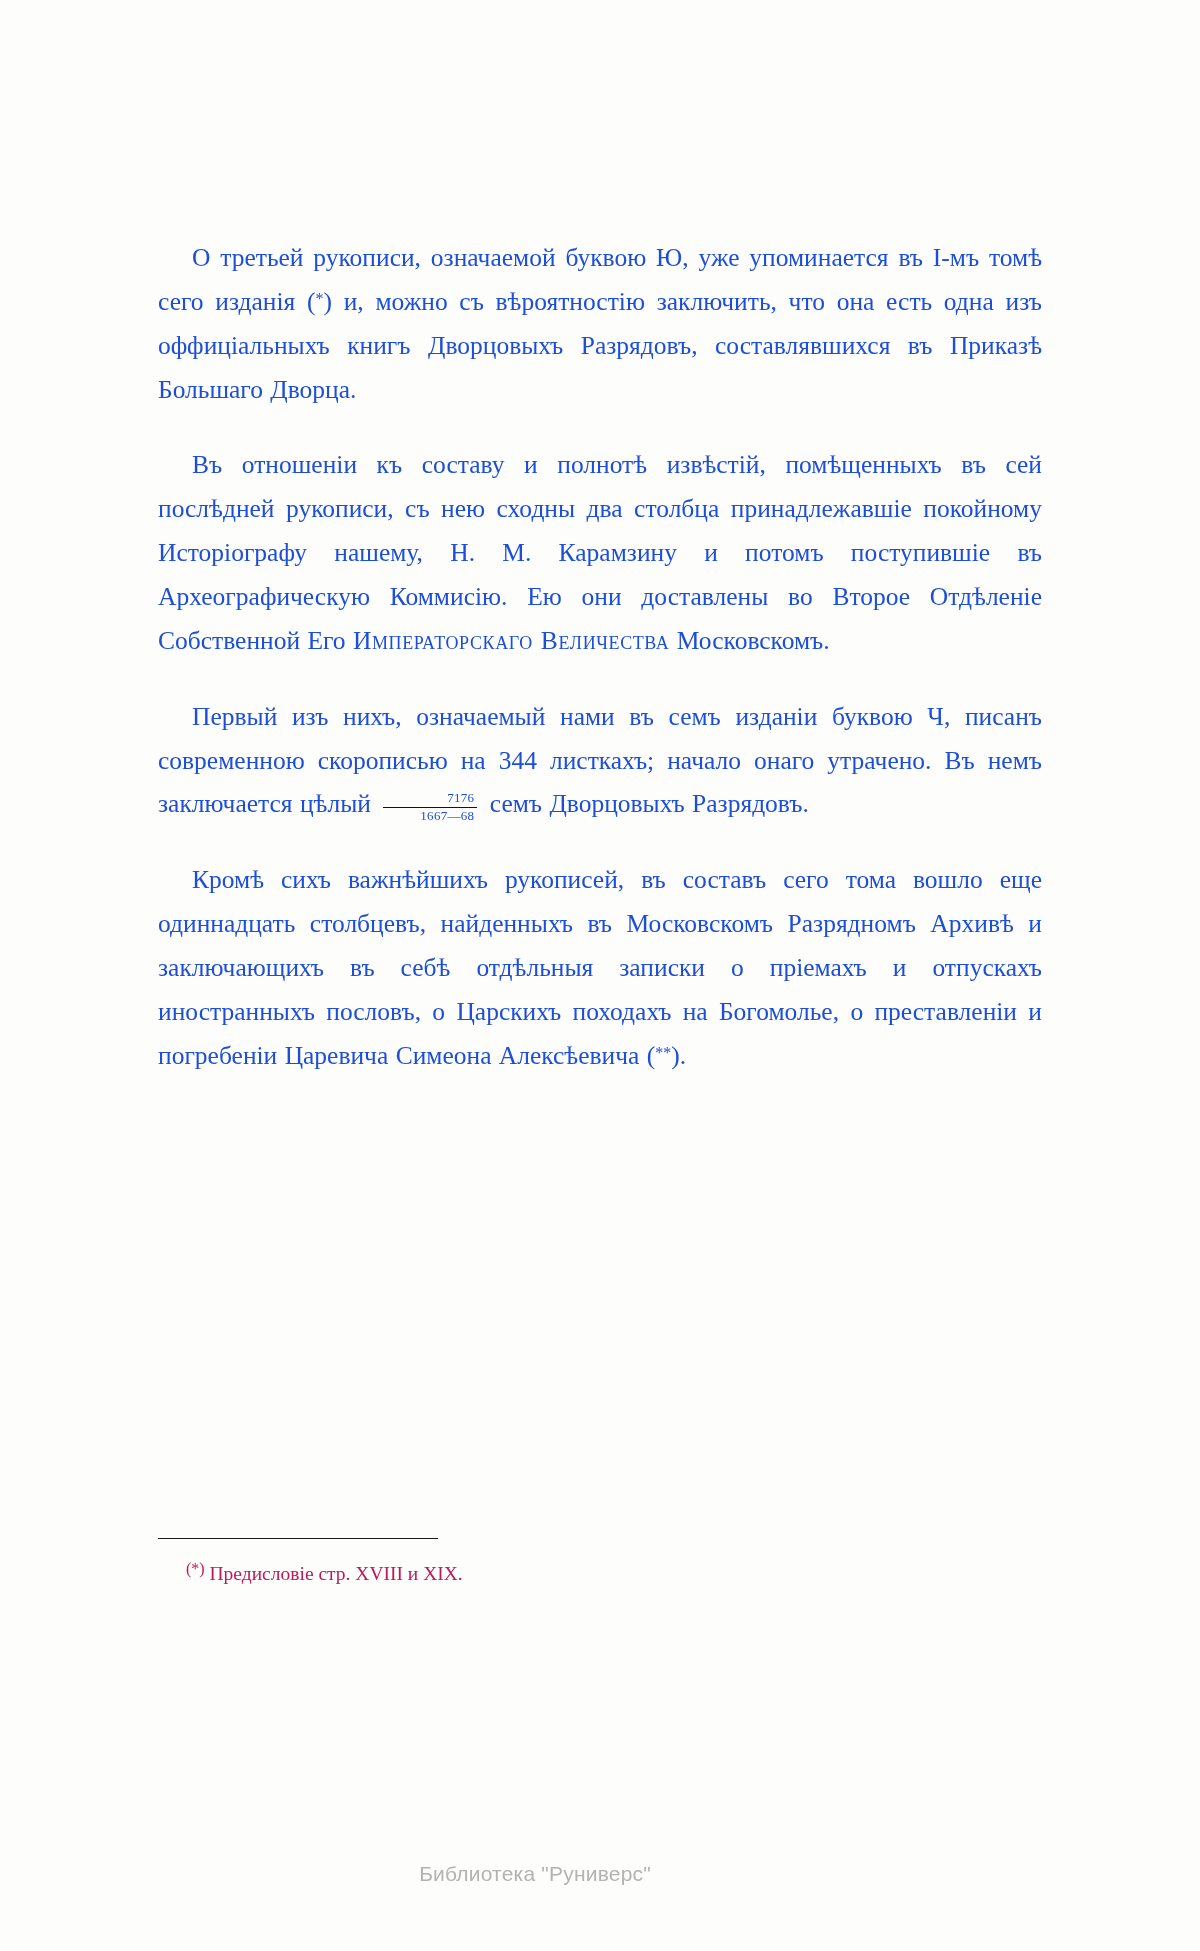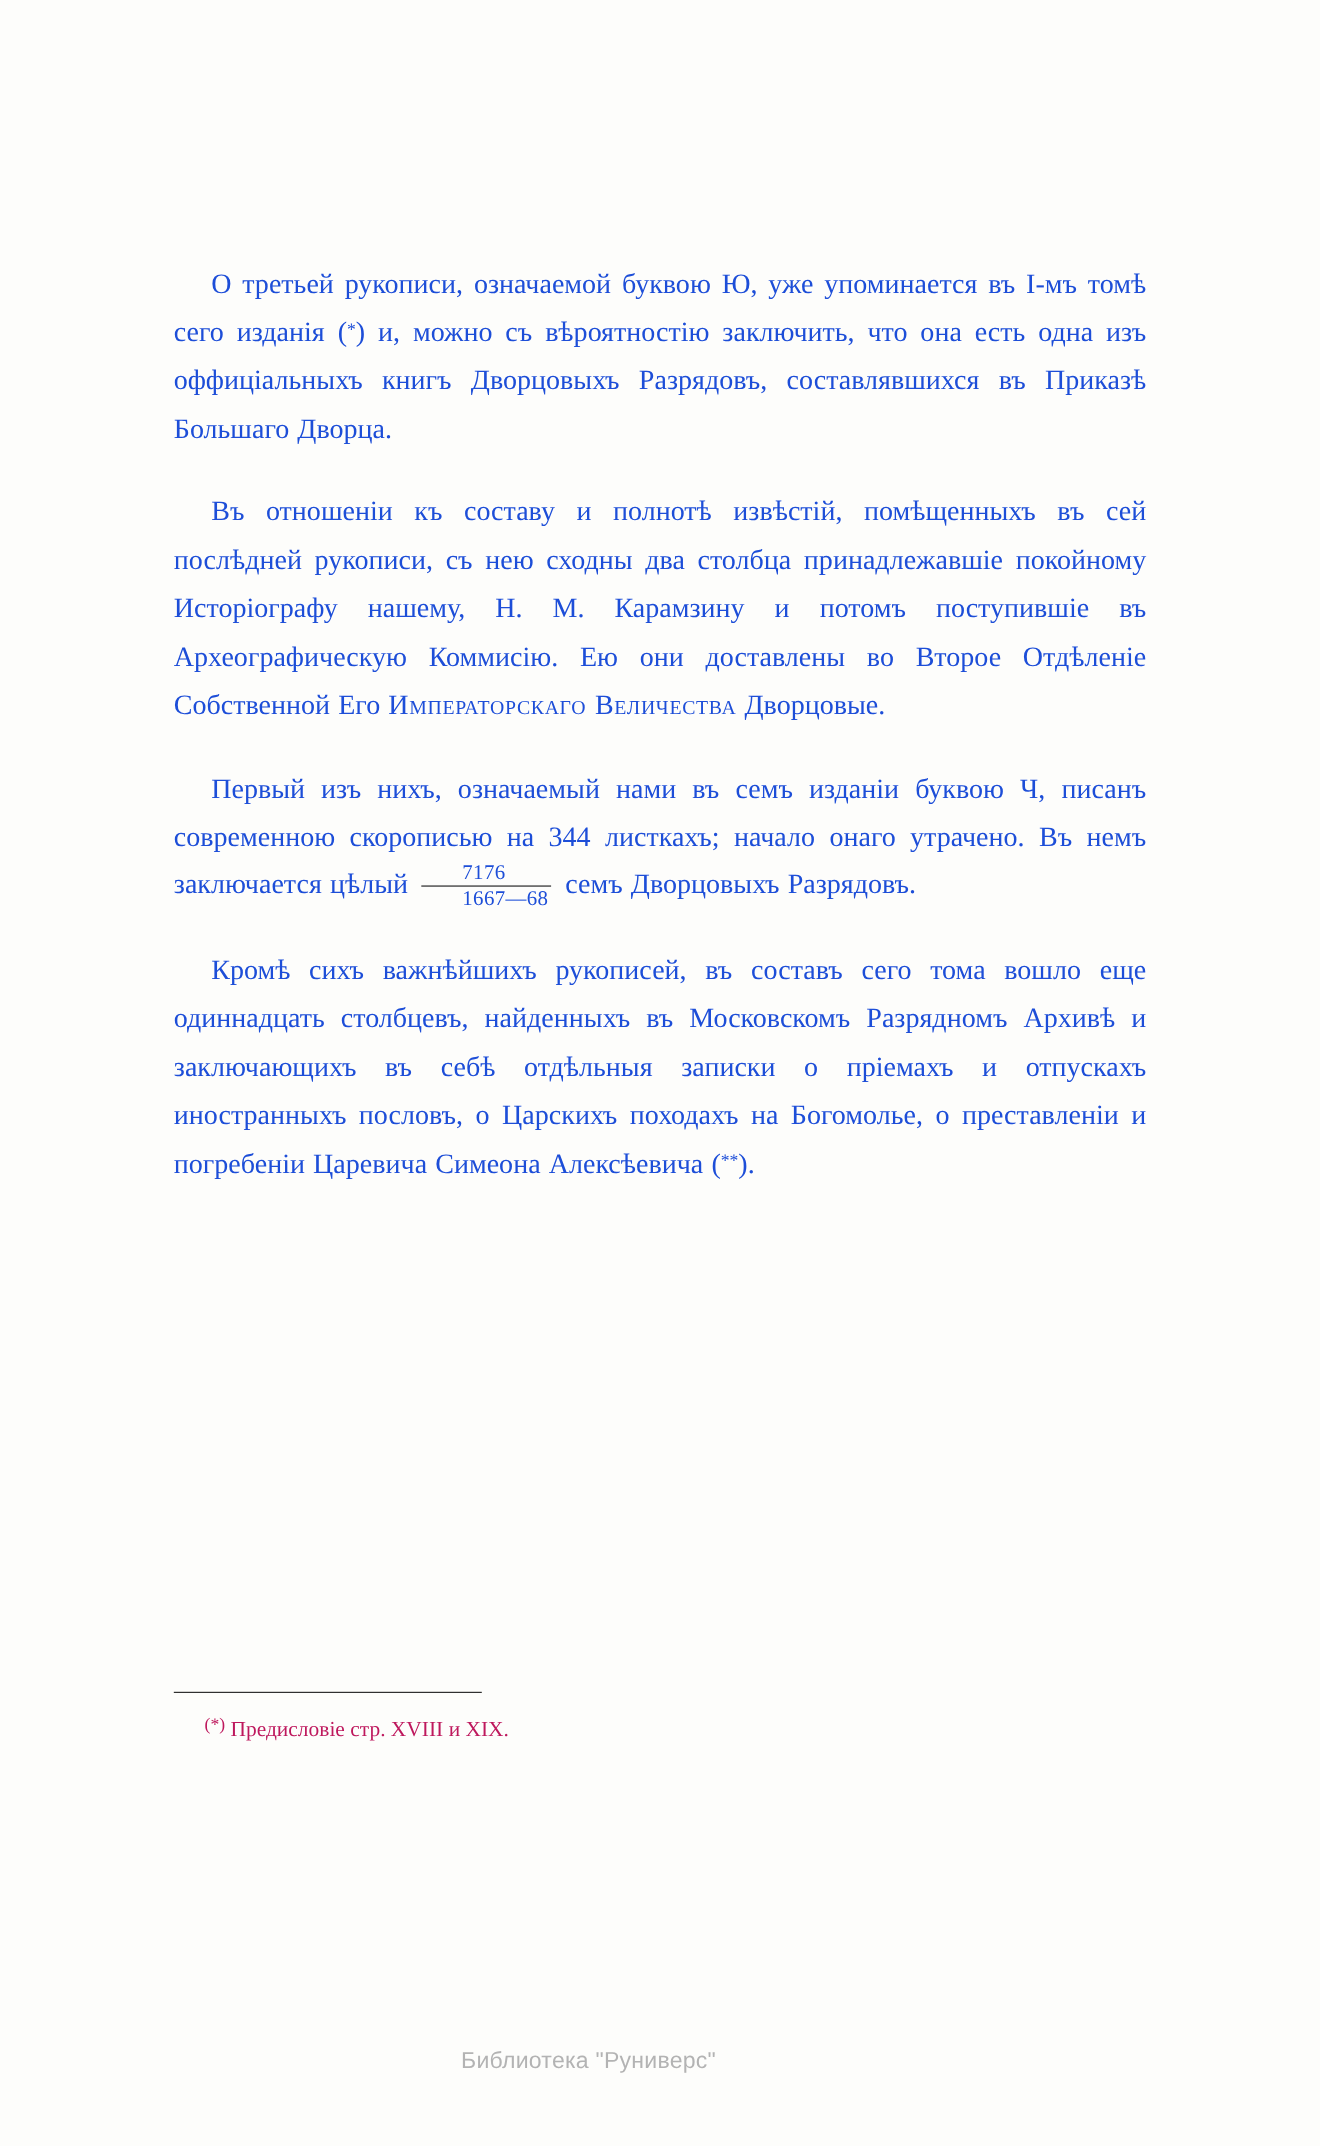--- a/index.html
+++ b/index.html
@@ -41,22 +41,22 @@
 
   .smallcaps {
     font-variant: small-caps;
     letter-spacing: 0.6px;
   }
 
   
   .frac {
     display: inline-block;
     vertical-align: -0.55em;
-    text-align: left;
-    font-size: 19px;
+    text-align: right;
+    font-size: 13px;
     line-height: 1.12;
     margin: 0 5px;
     letter-spacing: 0.3px;
   }
   .frac .num {
     display: block;
     padding: 0 3px 1px 3px;
     border-bottom: 1.6px solid #141414;
   }
   .frac .den {
@@ -114,21 +114,21 @@
 
 <div class="page">
 
   <div class="content">
 
     <p class="para">
       <span>О третьей рукописи, означаемой буквою Ю, уже упоминается въ I-мъ томѣ сего изданія (</span><span class="fn-mark">*</span><span>) и, можно съ вѣроятностію заключить, что она есть одна изъ оффиціальныхъ книгъ Дворцовыхъ Разрядовъ, составлявшихся въ Приказѣ Большаго Дворца.</span>
     </p>
 
     <p class="para">
-      <span>Въ отношеніи къ составу и полнотѣ извѣстій, помѣщенныхъ въ сей послѣдней рукописи, съ нею сходны два столбца принадлежавшіе покойному Исторіографу нашему, Н. М. Карамзину и потомъ поступившіе въ Археографическую Коммисію. Ею они доставлены во Второе Отдѣленіе Собственной Его </span><span class="smallcaps">Императорскаго Величества</span><span> Дворцовые.</span>
+      <span>Въ отношеніи къ составу и полнотѣ извѣстій, помѣщенныхъ въ сей послѣдней рукописи, съ нею сходны два столбца принадлежавшіе покойному Исторіографу нашему, Н. М. Карамзину и потомъ поступившіе въ Археографическую Коммисію. Ею они доставлены во Второе Отдѣленіе Собственной Его </span><span class="smallcaps">Императорскаго Величества</span><span> Московскомъ.</span>
     </p>
 
     <p class="para">
       <span>Первый изъ нихъ, означаемый нами въ семъ изданіи буквою Ч, писанъ современною скорописью на 344 листкахъ; начало онаго утрачено. Въ немъ заключается цѣлый </span><span class="frac"><span class="num">7176</span><span class="den">1667—68</span></span><span> семъ Дворцовыхъ Разрядовъ.</span>
     </p>
 
 
     <p class="para">
       <span>Кромѣ сихъ важнѣйшихъ рукописей, въ составъ сего тома вошло еще одиннадцать столбцевъ, найденныхъ въ Московскомъ Разрядномъ Архивѣ и заключающихъ въ себѣ отдѣльныя записки о пріемахъ и отпускахъ иностранныхъ пословъ, о Царскихъ походахъ на Богомолье, о преставленіи и погребеніи Царевича Симеона Алексѣевича (</span><span class="fn-mark">**</span><span>).</span>
     </p>

